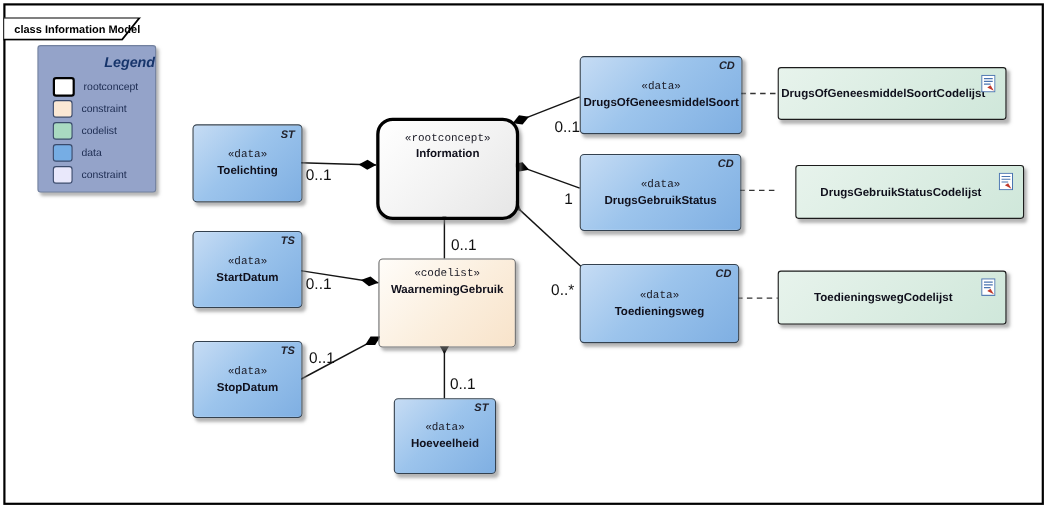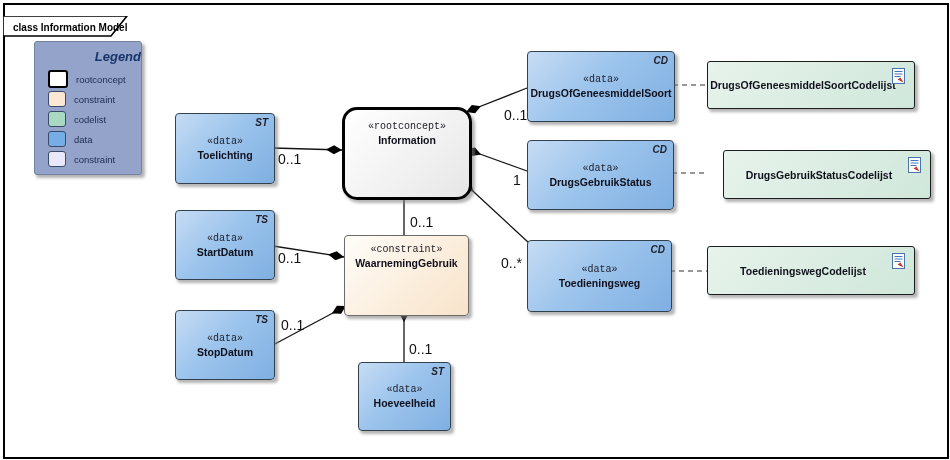--- a/index.html
+++ b/index.html
@@ -103,21 +103,21 @@
     <line class="dash" x1="672" y1="173" x2="707" y2="173"></line>
     <line class="dash" x1="670" y1="271" x2="707" y2="271"></line>
   </svg>
 
   <div class="node rootconcept" style="left:342px;top:107px;width:124px;height:77px;">
     <div class="stereo">«rootconcept»</div>
     <div class="nname">Information</div>
   </div>
 
   <div class="node container" style="left:344px;top:235px;width:123px;height:72px;">
-    <div class="stereo">«constraint»</div>
+    <div class="stereo">«codelist»</div>
     <div class="nname">WaarnemingGebruik</div>
   </div>
 
   <div class="node data" style="left:175px;top:113px;width:98px;height:69px;">
     <span class="corner-tag">ST</span>
     <div class="stereo">«data»</div>
     <div class="nname">Toelichting</div>
   </div>
 
   <div class="node data" style="left:175px;top:210px;width:98px;height:68px;">

